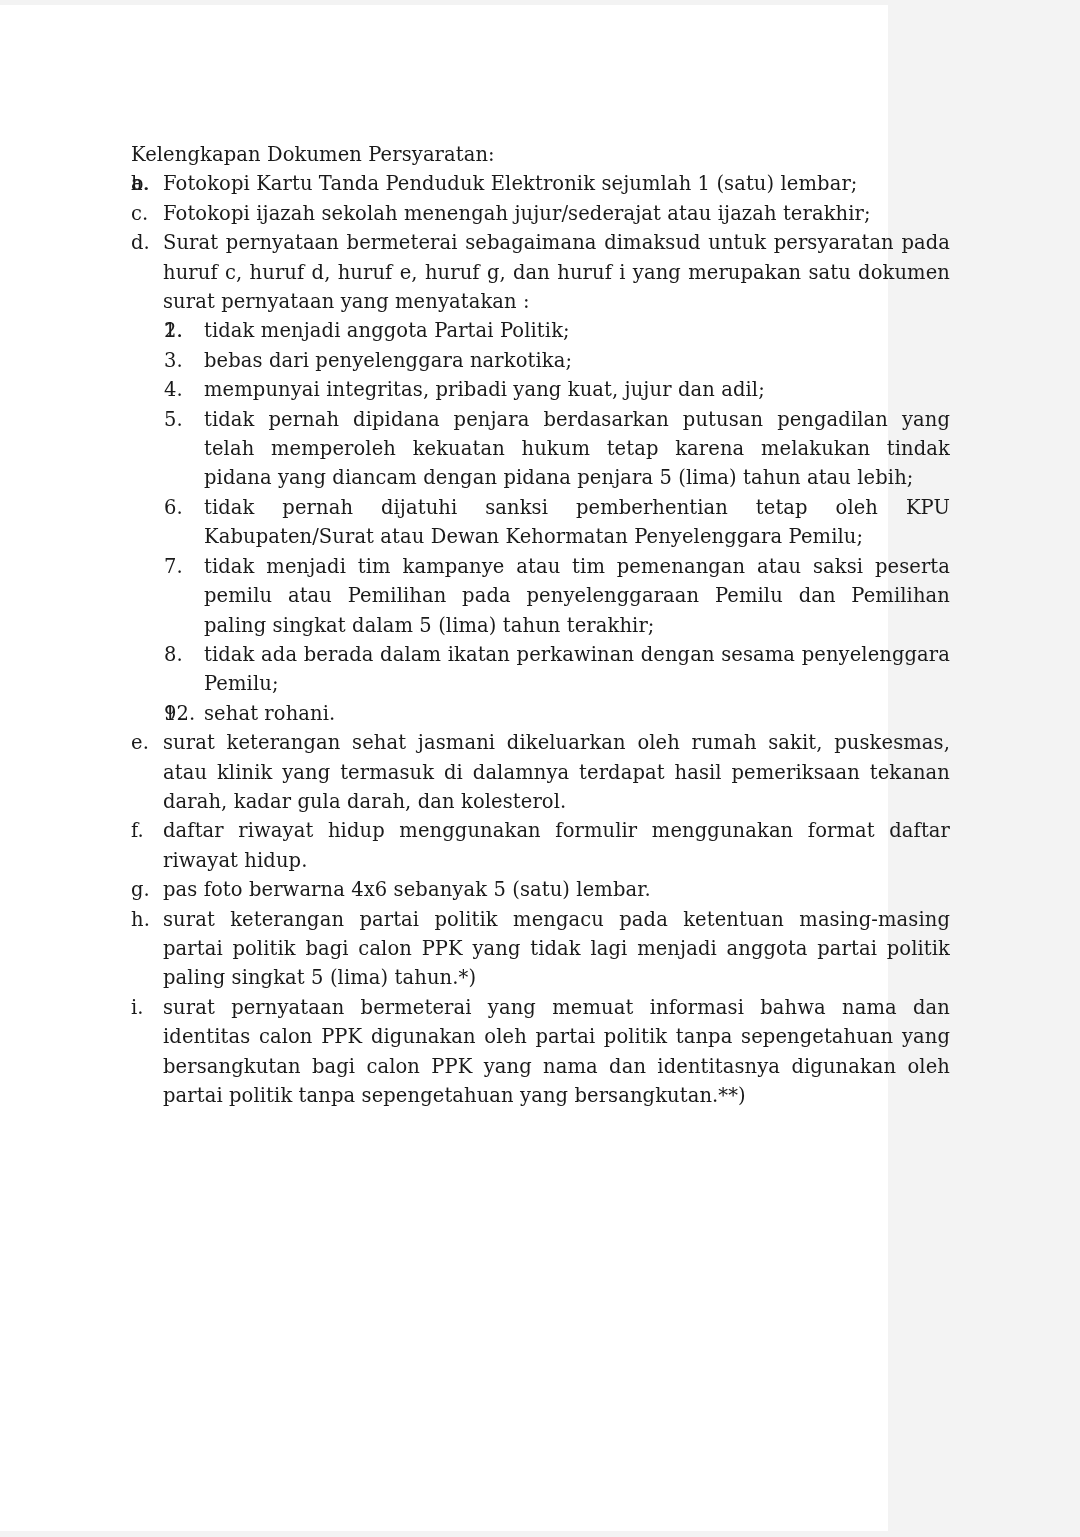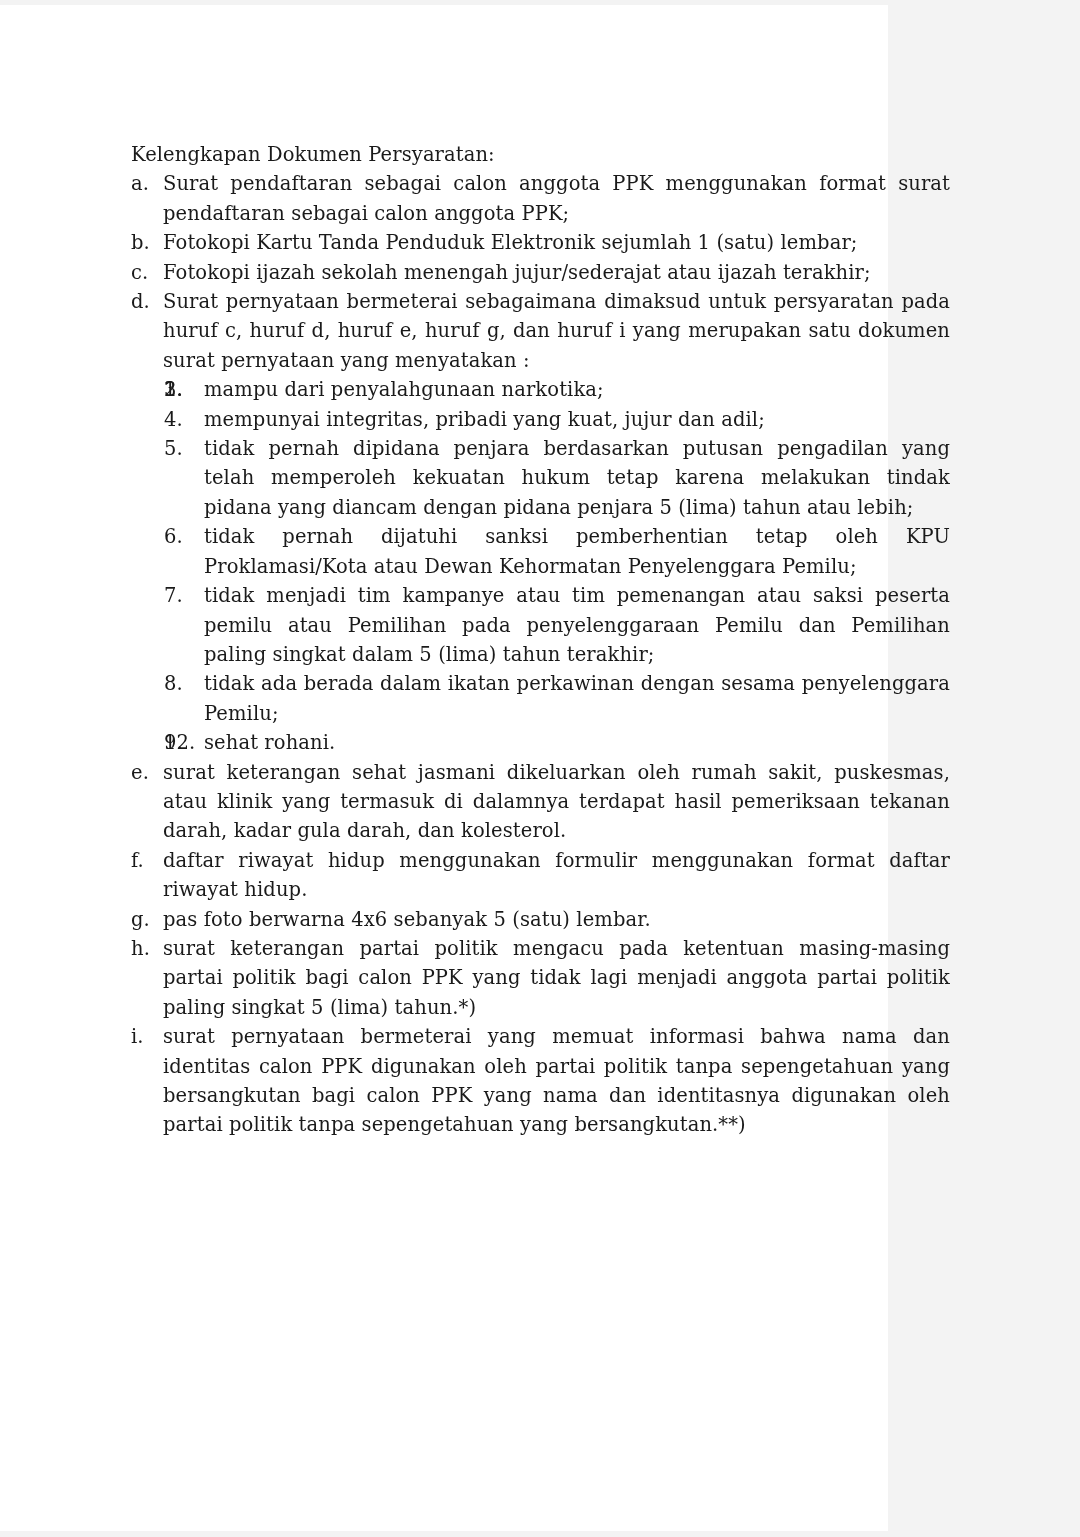--- a/index.html
+++ b/index.html
@@ -47,56 +47,56 @@
 </style>
 </head>
 <body>
 
 <div class="page">
   <div class="content">
     <div class="title">Kelengkapan Dokumen Persyaratan:</div>
 
     <div class="item">
       <span class="label">a.</span>
-      <span>Surat pendaftaran sebagai calon anggota PPK menggunakan format surat pendaftaran sebagai calon anggota PPK;</span>
     </div>
     <div class="item">
       <span class="label">b.</span>
       <span>Fotokopi Kartu Tanda Penduduk Elektronik sejumlah 1 (satu) lembar;</span>
     </div>
     <div class="item">
       <span class="label">c.</span>
       <span>Fotokopi ijazah sekolah menengah jujur/sederajat atau ijazah terakhir;</span>
     </div>
     <div class="item">
       <span class="label">d.</span>
       <span>Surat pernyataan bermeterai sebagaimana dimaksud untuk persyaratan pada huruf c, huruf d, huruf e, huruf g, dan huruf i yang merupakan satu dokumen surat pernyataan yang menyatakan :</span>
     </div>
 
     <div class="subitem">
       <span class="num">1.</span>
     </div>
     <div class="subitem">
       <span class="num">2.</span>
+      <span>tidak menjadi anggota Partai Politik;</span>
     </div>
     <div class="subitem">
       <span class="num">3.</span>
-      <span>mampu dari penyalahgunaan narkotika;</span>
+      <span>bebas dari penyelenggara narkotika;</span>
     </div>
     <div class="subitem">
       <span class="num">4.</span>
       <span>mempunyai integritas, pribadi yang kuat, jujur dan adil;</span>
     </div>
     <div class="subitem">
       <span class="num">5.</span>
       <span>tidak pernah dipidana penjara berdasarkan putusan pengadilan yang telah memperoleh kekuatan hukum tetap karena melakukan tindak pidana yang diancam dengan pidana penjara 5 (lima) tahun atau lebih;</span>
     </div>
     <div class="subitem">
       <span class="num">6.</span>
-      <span>tidak pernah dijatuhi sanksi pemberhentian tetap oleh KPU Proklamasi/Kota atau Dewan Kehormatan Penyelenggara Pemilu;</span>
+      <span>tidak pernah dijatuhi sanksi pemberhentian tetap oleh KPU Kabupaten/Surat atau Dewan Kehormatan Penyelenggara Pemilu;</span>
     </div>
     <div class="subitem">
       <span class="num">7.</span>
       <span>tidak menjadi tim kampanye atau tim pemenangan atau saksi peserta pemilu atau Pemilihan pada penyelenggaraan Pemilu dan Pemilihan paling singkat dalam 5 (lima) tahun terakhir;</span>
     </div>
     <div class="subitem">
       <span class="num">8.</span>
       <span>tidak ada berada dalam ikatan perkawinan dengan sesama penyelenggara Pemilu;</span>
     </div>
     <div class="subitem">

